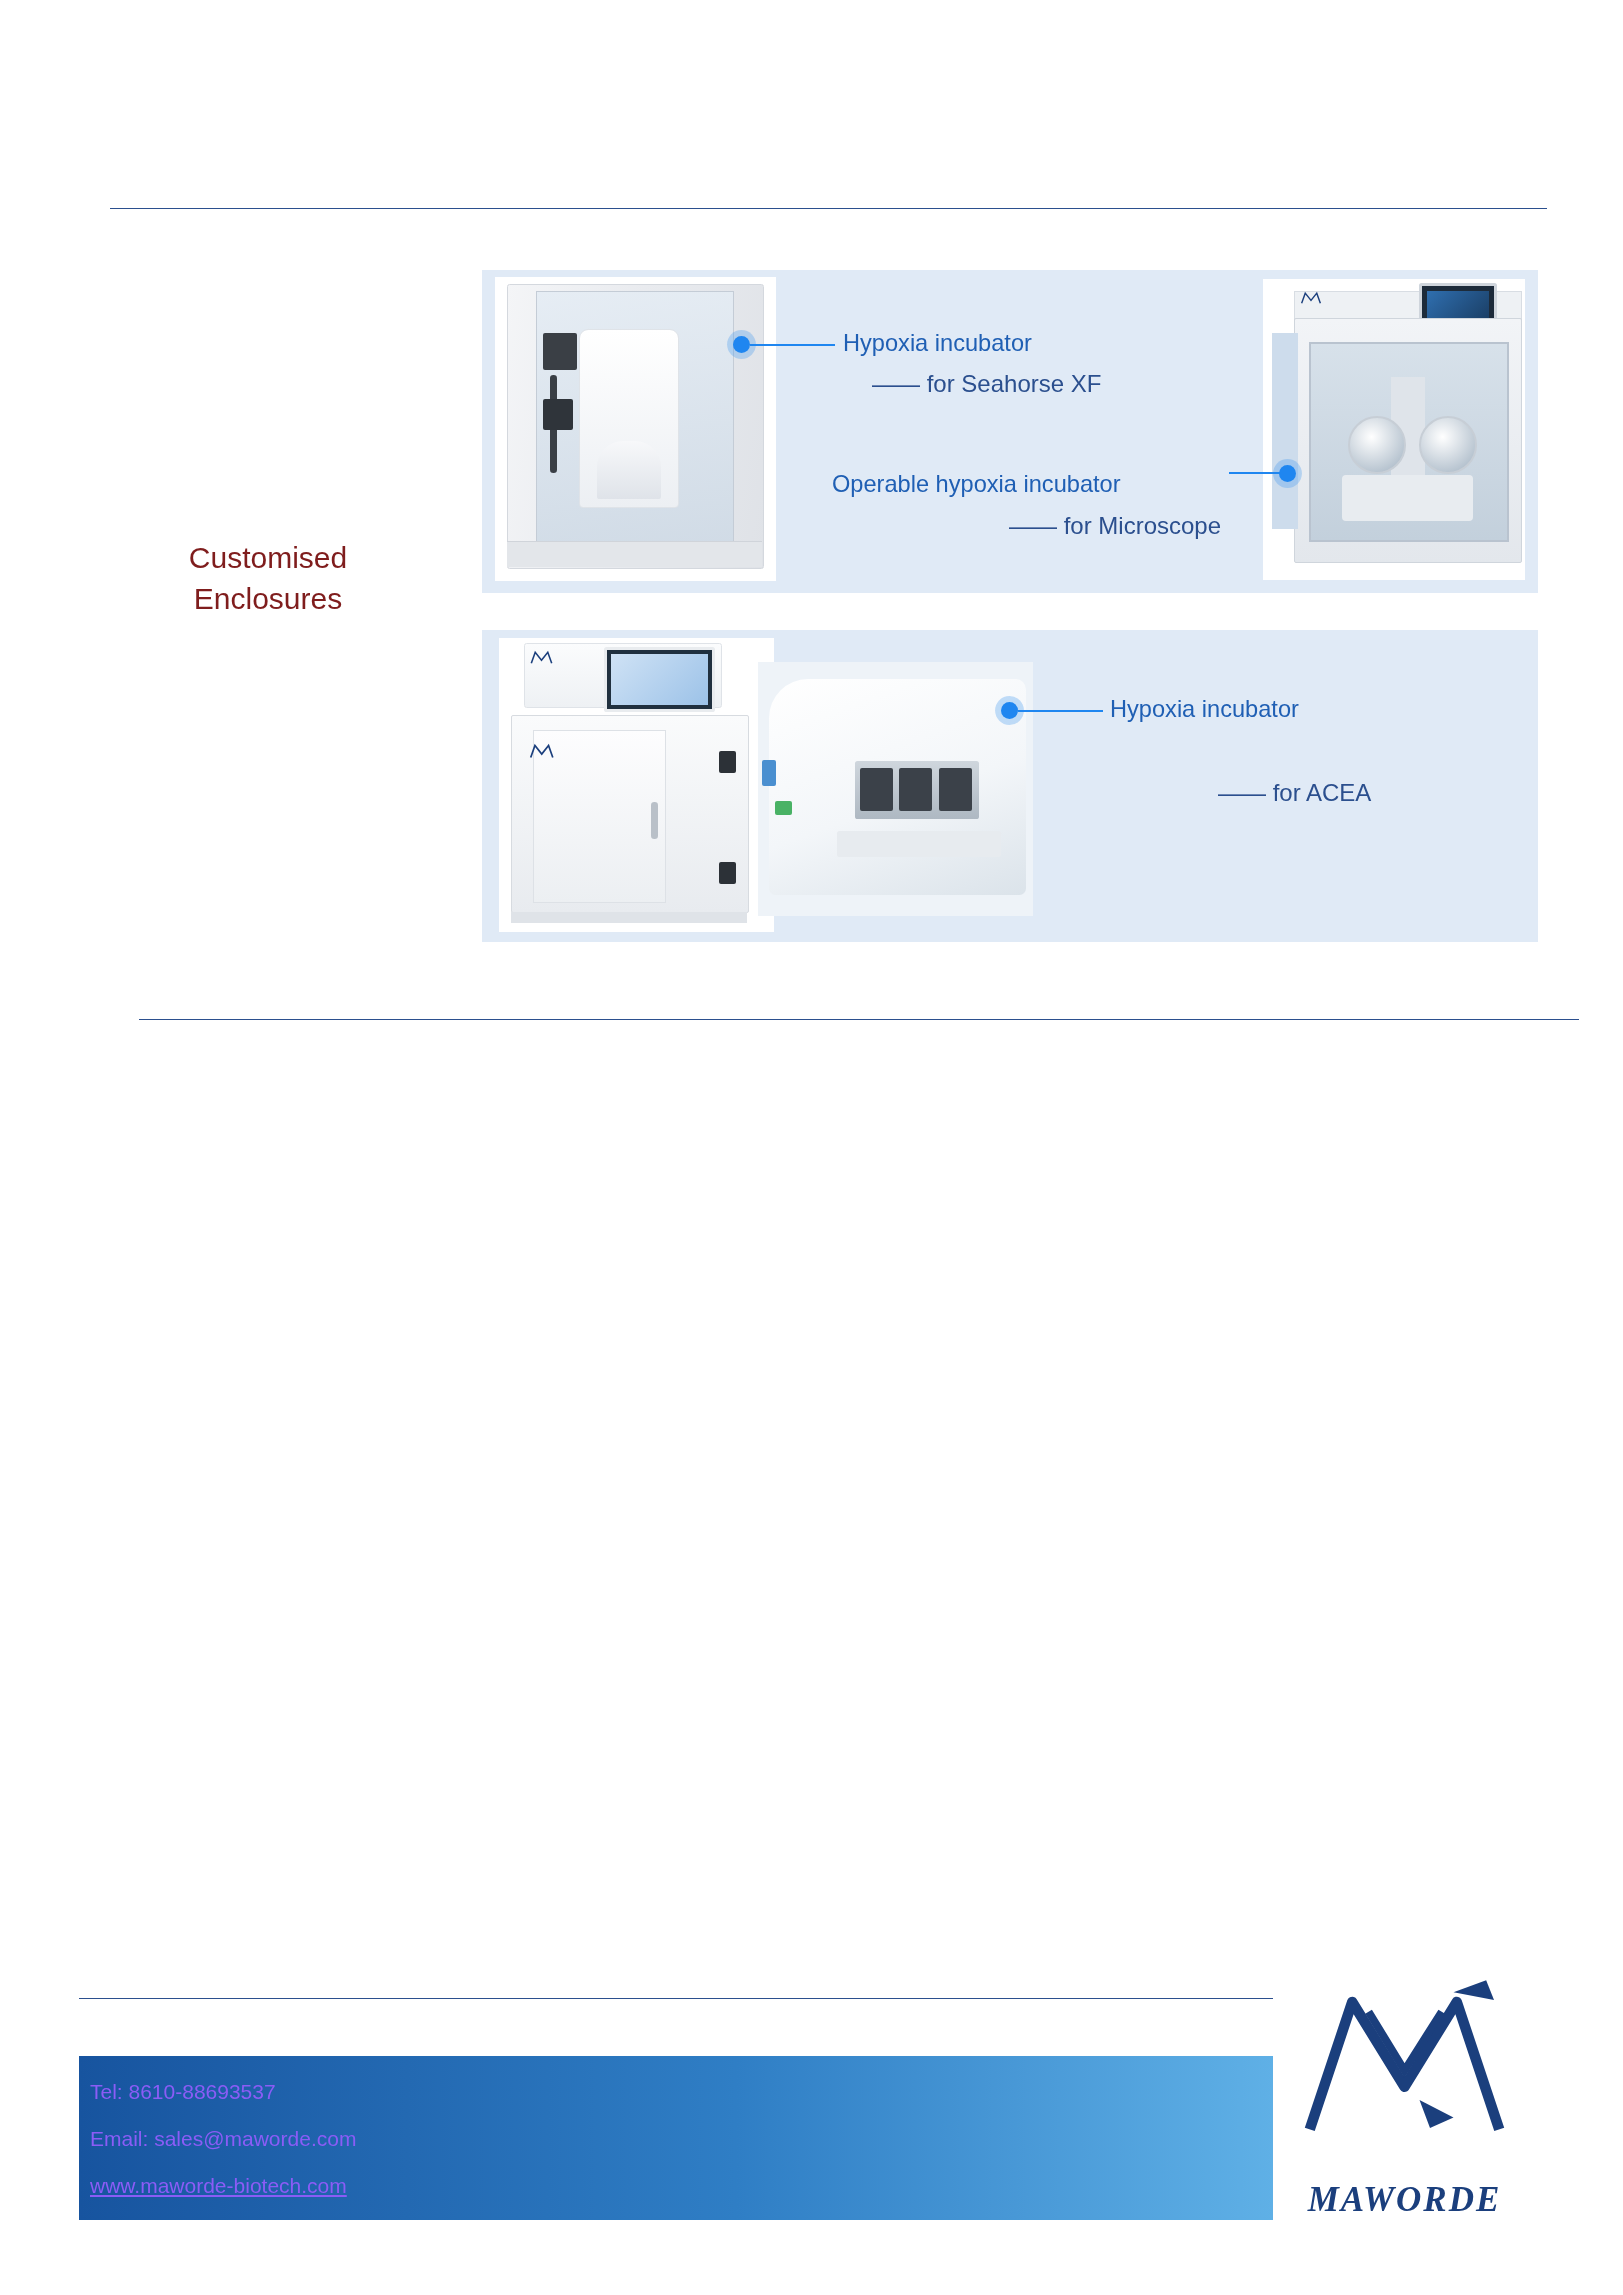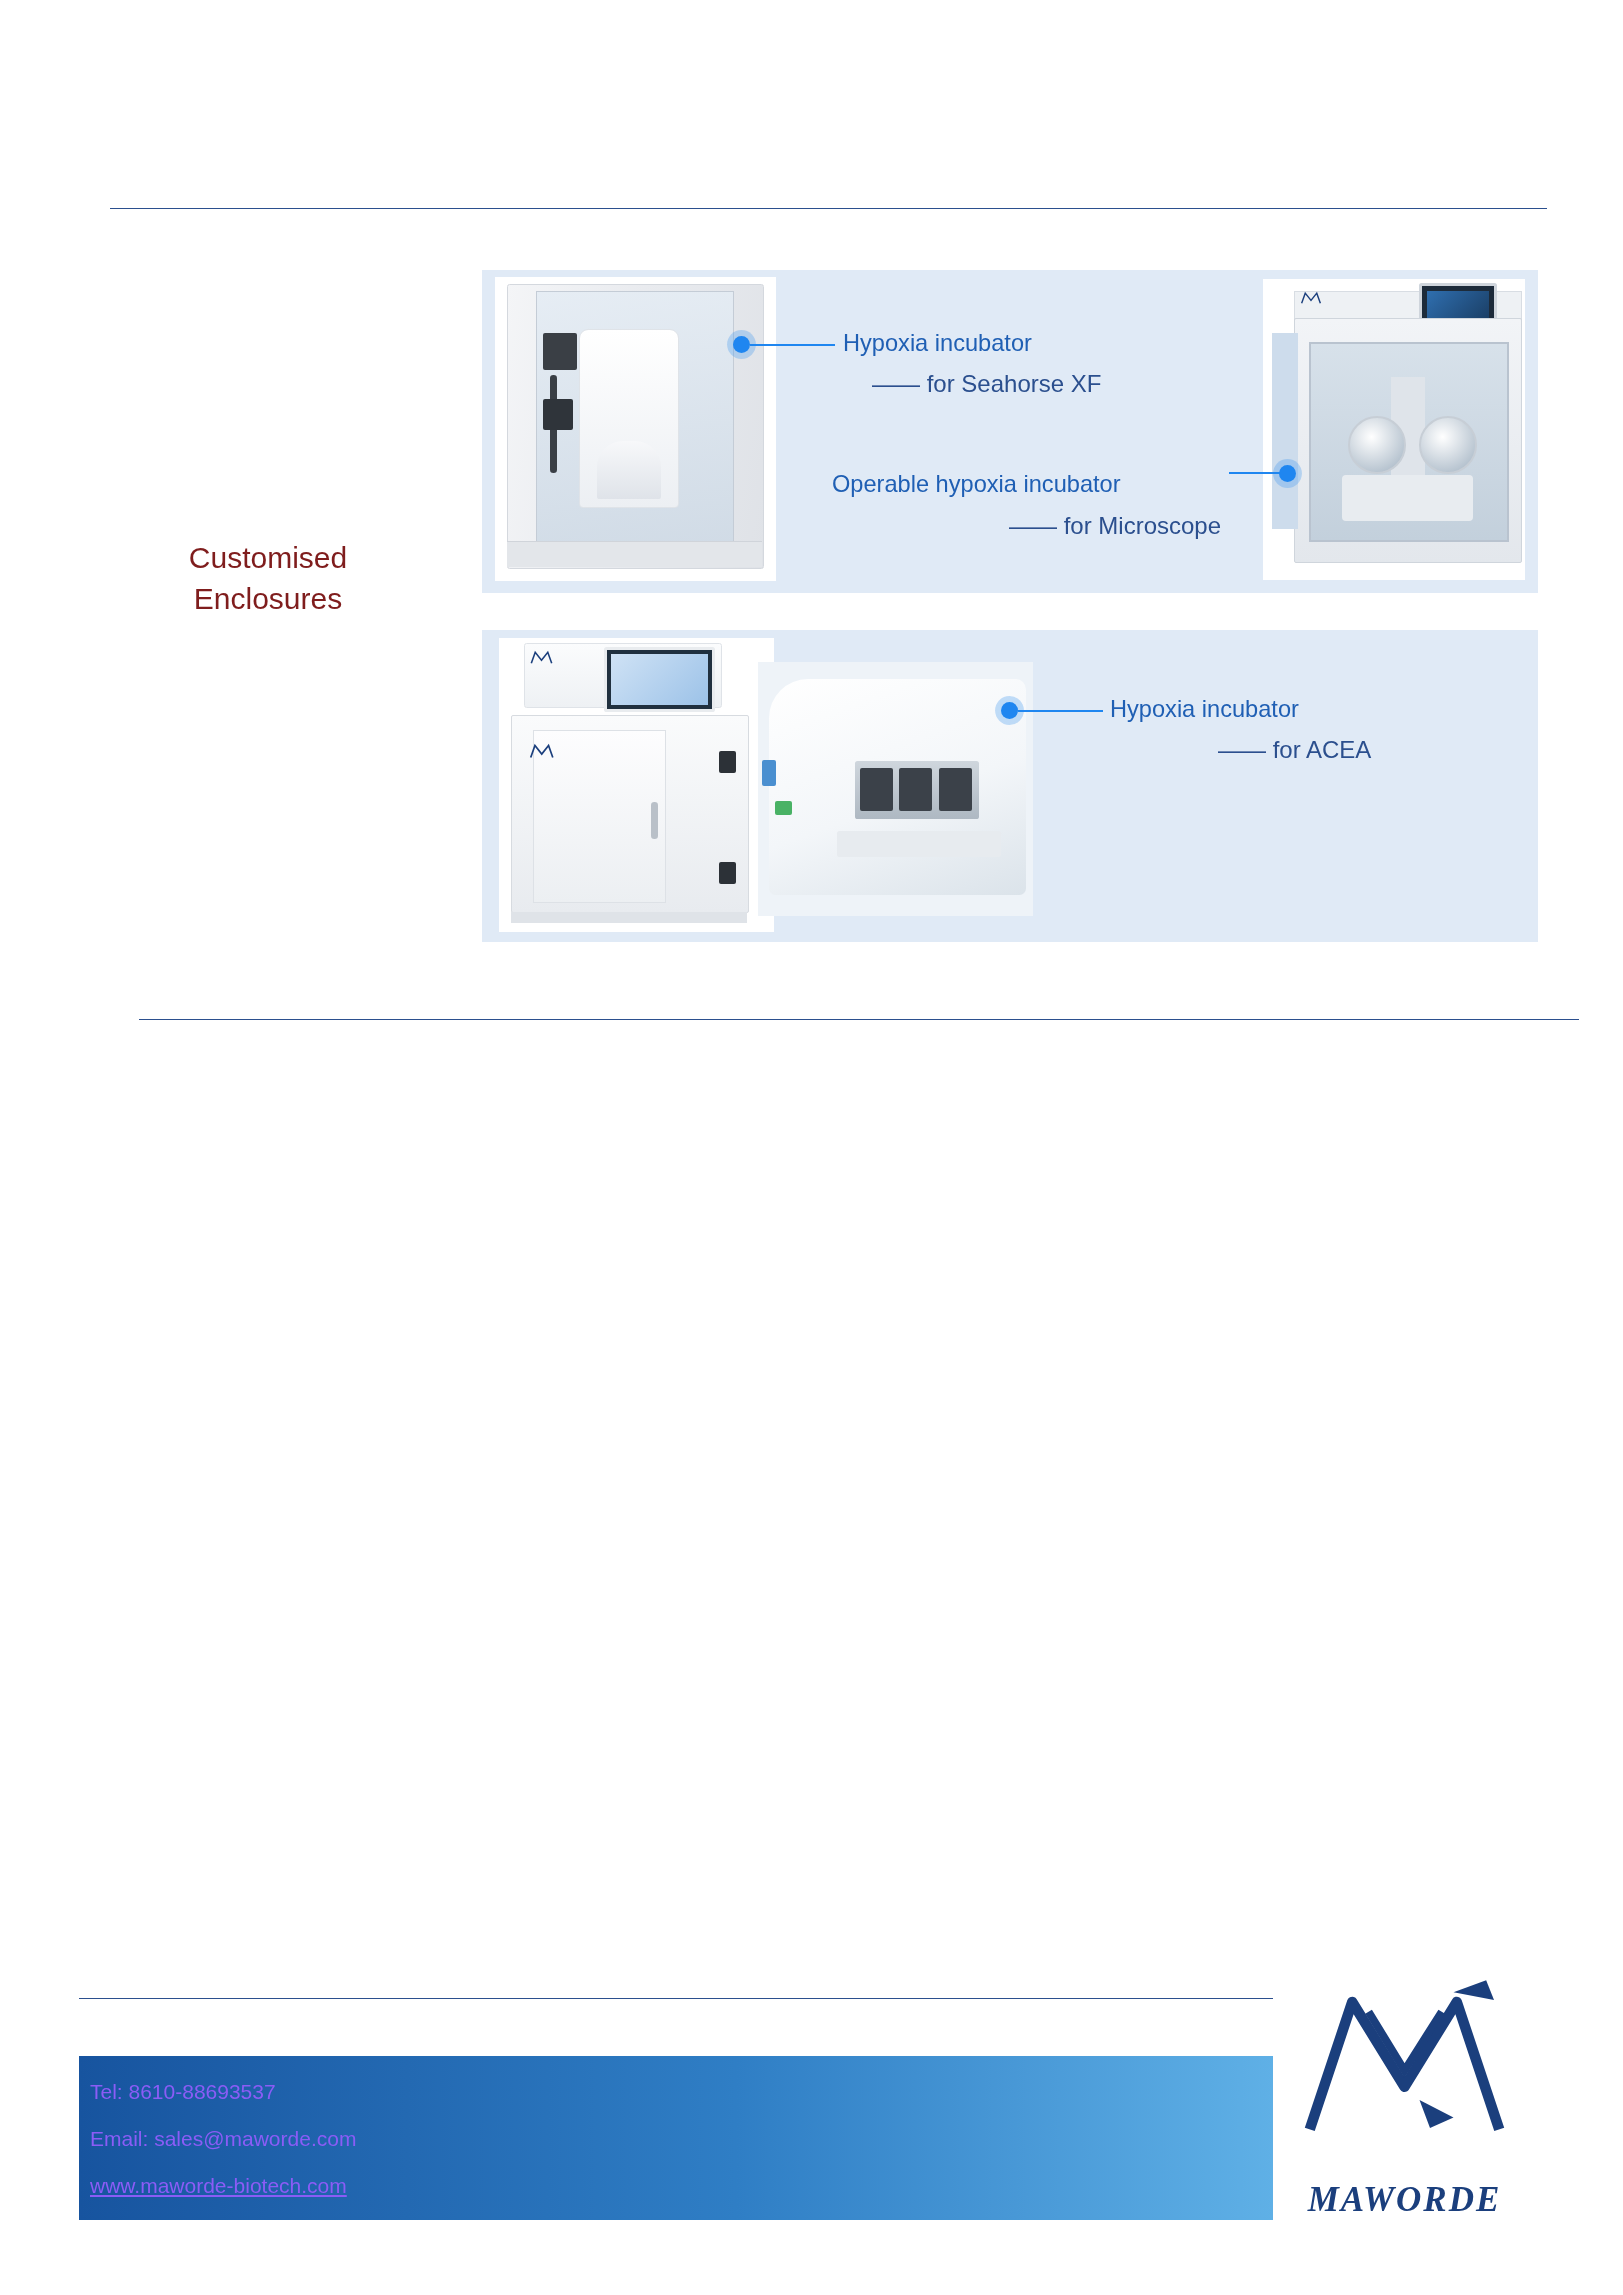--- a/index.html
+++ b/index.html
@@ -309,21 +309,21 @@
     <i style="left:5.2px;"></i>
     <i style="left:44px;"></i>
     <i style="left:84px;"></i>
   </div>
   <div class="strip"></div>
 </div>
 
 <div class="callout-dot" style="left:1001px; top:702px;"></div>
 <div class="callout-line" style="left:1018px; top:710px; width:85px;"></div>
 <div class="callout-text" style="left:1110px; top:696px;">Hypoxia incubator</div>
-<div class="callout-sub" style="left:1218px; top:736px;">—— for ACEA</div>
+<div class="callout-sub" style="left:1218px; top:779px;">—— for ACEA</div>
 
 <div id="footer-band"></div>
 <div class="footer-line" id="footer-tel">Tel: 8610-88693537</div>
 <div class="footer-line" id="footer-email">Email: sales@maworde.com</div>
 <div class="footer-line" id="footer-web">www.maworde-biotech.com</div>
 
 <div id="brand">
   <svg width="229" height="196" viewBox="0 0 350 300" aria-hidden="true">
     <path d="M30 250 L95 55 L175 185 L255 55 L320 250" fill="none" stroke="#1b3f7d" stroke-width="16" stroke-linejoin="round"></path>
     <path d="M120 70 L175 160 L232 70" fill="none" stroke="#1b3f7d" stroke-width="12"></path>

